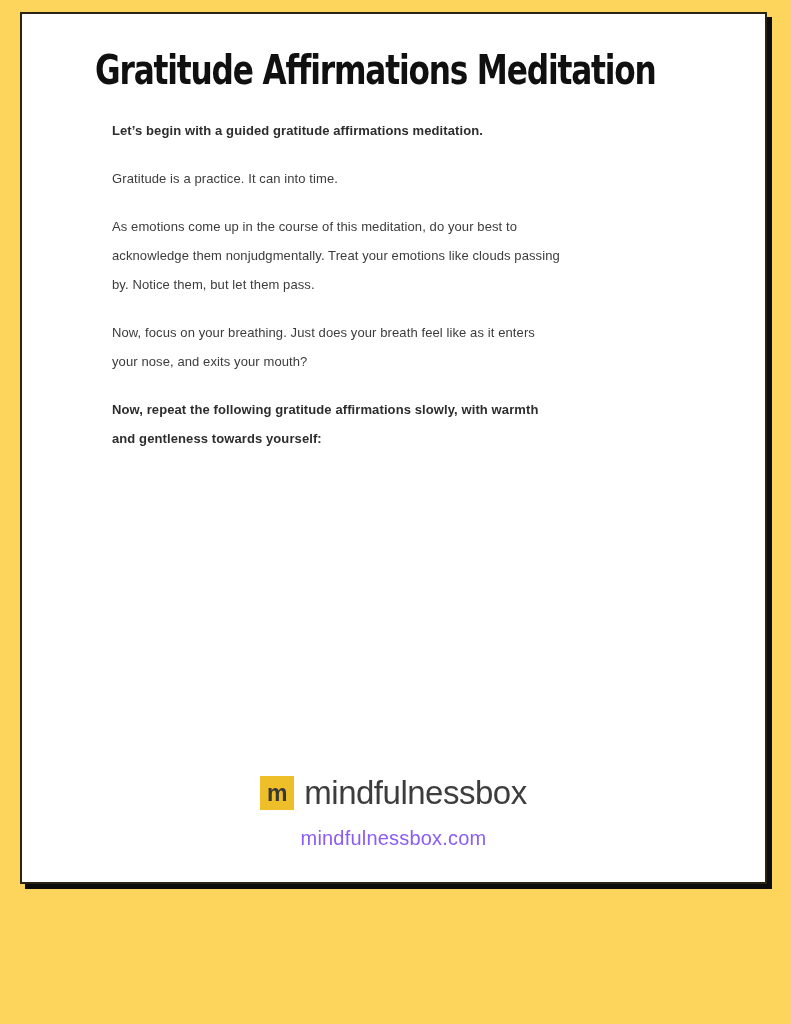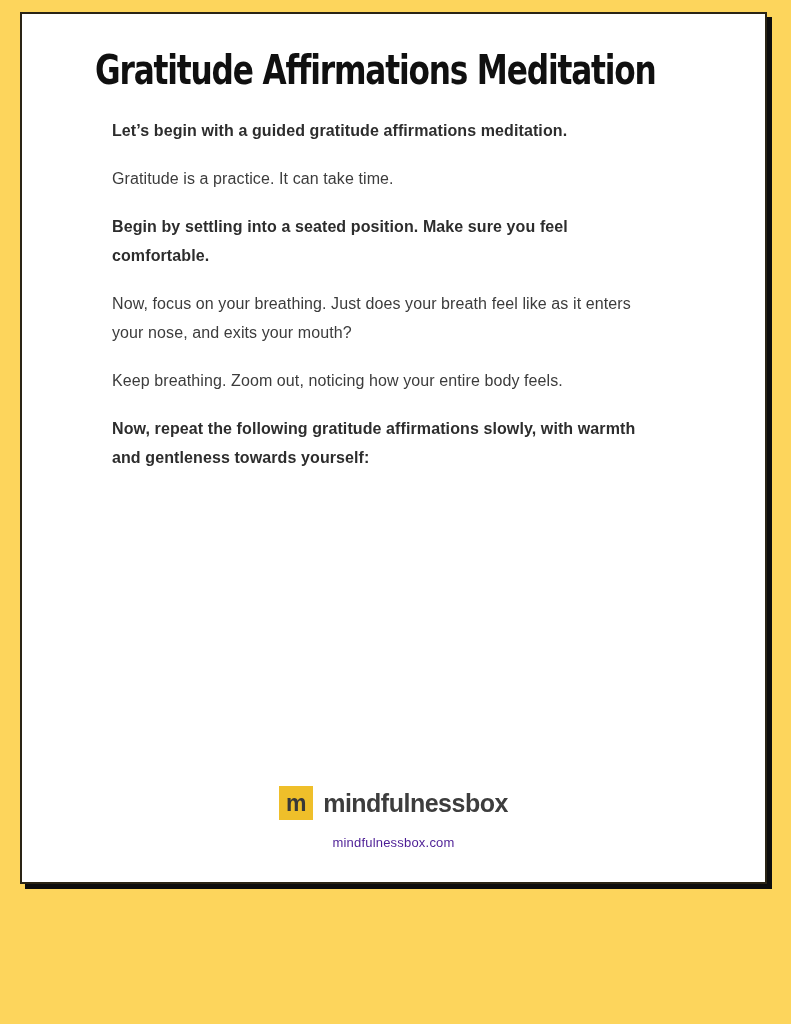--- a/index.html
+++ b/index.html
@@ -38,21 +38,21 @@
     letter-spacing:-1.5px;
     color:var(--title);
     line-height:1.1;
     transform:scaleX(0.78);
     transform-origin:left center;
     margin-left:-17px;
     margin-bottom:24px;
     white-space:nowrap;
   }
   .para{
-    font-size:16px;
+    font-size:13px;
     line-height:29px;
     color:var(--body);
     margin-bottom:19px;
     white-space:pre-line;
     letter-spacing:0.1px;
   }
   .para.bold{
     font-weight:bold;
     color:var(--bold);
   }
@@ -74,52 +74,52 @@
     background:var(--logo-gold);
     display:flex;
     align-items:center;
     justify-content:center;
     font-weight:bold;
     font-size:23px;
     color:#383838;
     line-height:1;
   }
   .brand-name{
-    font-weight:bold;
-    font-size:25px;
+    font-weight:normal;
+    font-size:33px;
     letter-spacing:-0.5px;
     color:var(--logo-text);
   }
   .website{
     margin-top:15px;
-    font-size:13px;
-    color:#4c1d95;
+    font-size:20px;
+    color:#8b5cf6;
     letter-spacing:0.2px;
   }
 </style>
 </head>
 <body>
 
 <div class="card">
 
   <h1 class="page-title">Gratitude Affirmations Meditation</h1>
 
   <p class="para bold">Let’s begin with a guided gratitude affirmations meditation.</p>
 
-  <p class="para">Gratitude is a practice. It can take time.</p>
+  <p class="para">Gratitude is a practice. It can into time.</p>
 
 
+  <p class="para">As emotions come up in the course of this meditation, do your best to
+acknowledge them nonjudgmentally. Treat your emotions like clouds passing
+by. Notice them, but let them pass.</p>
 
-  <p class="para bold">Begin by settling into a seated position. Make sure you feel
-comfortable.</p>
 
   <p class="para">Now, focus on your breathing. Just does your breath feel like as it enters
 your nose, and exits your mouth?</p>
 
-  <p class="para">Keep breathing. Zoom out, noticing how your entire body feels.</p>
 
 
 
   <p class="para bold">Now, repeat the following gratitude affirmations slowly, with warmth
 and gentleness towards yourself:</p>
 
   <div class="footer">
     <div class="brand-row">
       <div class="logo-square">m</div>
       <div class="brand-name">mindfulnessbox</div>

